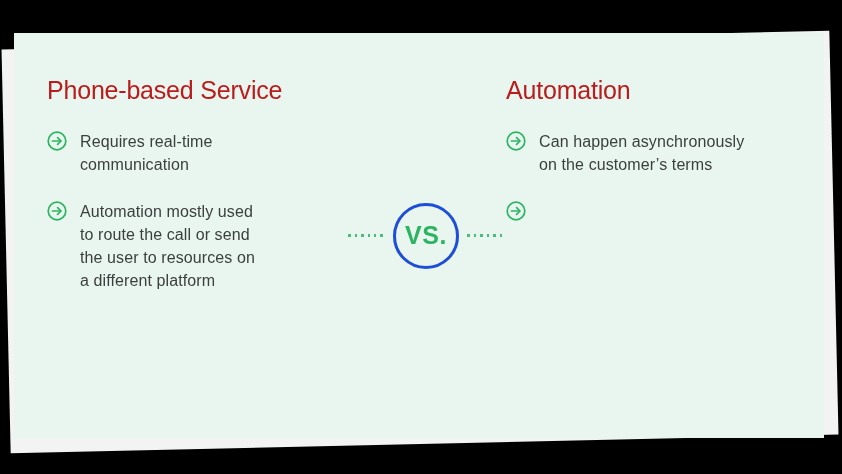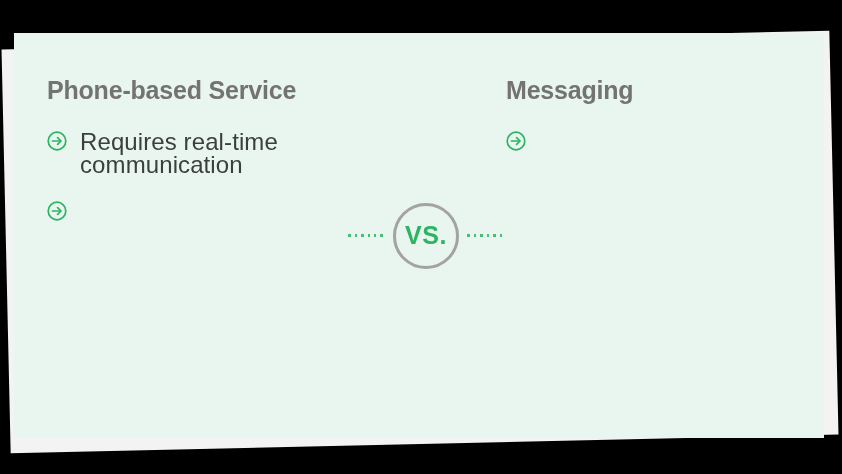--- a/index.html
+++ b/index.html
@@ -13,39 +13,39 @@
   }
   .panel{
     position:absolute;left:14px;top:33px;width:810px;height:405px;
     background:#e9f5ef;box-sizing:border-box;
     display:flex;flex-direction:row;padding:0 33px;
   }
   .col{padding-top:45px;box-sizing:border-box;}
   .col-left{width:299px;flex:0 0 299px;}
   .col-right{flex:1 1 auto;}
   .col h2{
-    margin:0 0 27px 0;font-size:25px;line-height:25px;font-weight:bold;
-    color:#737373;letter-spacing:-0.2px;
+    margin:0 0 27px 0;font-size:25px;line-height:25px;font-weight:normal;
+    color:#b91c1c;letter-spacing:-0.2px;
   }
   .item{display:flex;align-items:flex-start;gap:13px;margin-bottom:24px;}
   .item .icon{flex:0 0 20px;width:20px;height:20px;margin-top:1px;}
   .item p{
-    margin:0;font-size:24px;line-height:23px;color:#3a403d;
+    margin:0;font-size:16px;line-height:23px;color:#3a403d;
     white-space:pre-line;letter-spacing:0.1px;
   }
   .vs-wrap{
     flex:0 0 160px;width:160px;align-self:center;
     display:flex;align-items:center;justify-content:center;gap:8px;
   }
   .dots{
     display:inline-block;width:37px;height:3px;opacity:0.85;
     background:repeating-linear-gradient(90deg,#2db463 0 2.5px,transparent 2.5px 6.5px);
   }
   .vs-circle{
-    width:66px;height:66px;box-sizing:border-box;border:3px solid #a3a3a3;
+    width:66px;height:66px;box-sizing:border-box;border:3px solid #1d4ed8;
     border-radius:50%;display:flex;align-items:center;justify-content:center;
     flex:0 0 66px;
   }
   .vs-circle span{
     color:#2db463;font-weight:bold;font-size:25px;letter-spacing:0.5px;
   }
 </style>
 </head>
 <body>
 
@@ -70,35 +70,50 @@
       </div>
 
       <div class="item">
         <span class="icon">
           <svg width="20" height="20" viewBox="0 0 20 20" fill="none">
             <circle cx="10" cy="10" r="8.8" stroke="#2db463" stroke-width="1.7"></circle>
             <path d="M5.5 10h8" stroke="#2db463" stroke-width="1.7" stroke-linecap="round"></path>
             <path d="M10.6 6.6 14 10l-3.4 3.4" stroke="#2db463" stroke-width="1.7" stroke-linecap="round" stroke-linejoin="round" fill="none"></path>
           </svg>
         </span>
+        <p>Automation mostly used
+to route the call or send
+the user to resources on
+a different platform</p>
       </div>
 
     </section>
 
     <div class="vs-wrap">
       <span class="dots"></span>
       <div class="vs-circle">
         <span>VS.</span>
       </div>
       <span class="dots"></span>
     </div>
 
     <section class="col col-right">
-      <h2>Messaging</h2>
+      <h2>Automation</h2>
 
+      <div class="item">
+        <span class="icon">
+          <svg width="20" height="20" viewBox="0 0 20 20" fill="none">
+            <circle cx="10" cy="10" r="8.8" stroke="#2db463" stroke-width="1.7"></circle>
+            <path d="M5.5 10h8" stroke="#2db463" stroke-width="1.7" stroke-linecap="round"></path>
+            <path d="M10.6 6.6 14 10l-3.4 3.4" stroke="#2db463" stroke-width="1.7" stroke-linecap="round" stroke-linejoin="round" fill="none"></path>
+          </svg>
+        </span>
+        <p>Can happen asynchronously
+on the customer’s terms</p>
+      </div>
 
       <div class="item">
         <span class="icon">
           <svg width="20" height="20" viewBox="0 0 20 20" fill="none">
             <circle cx="10" cy="10" r="8.8" stroke="#2db463" stroke-width="1.7"></circle>
             <path d="M5.5 10h8" stroke="#2db463" stroke-width="1.7" stroke-linecap="round"></path>
             <path d="M10.6 6.6 14 10l-3.4 3.4" stroke="#2db463" stroke-width="1.7" stroke-linecap="round" stroke-linejoin="round" fill="none"></path>
           </svg>
         </span>
       </div>

